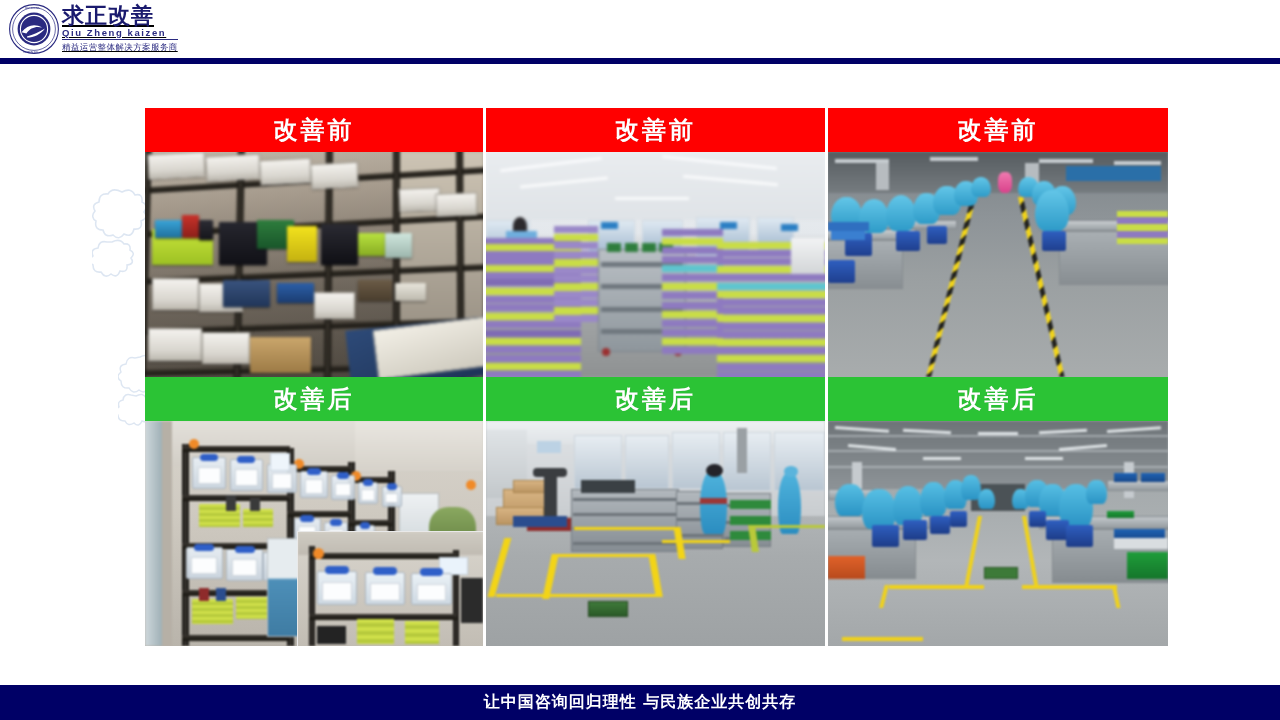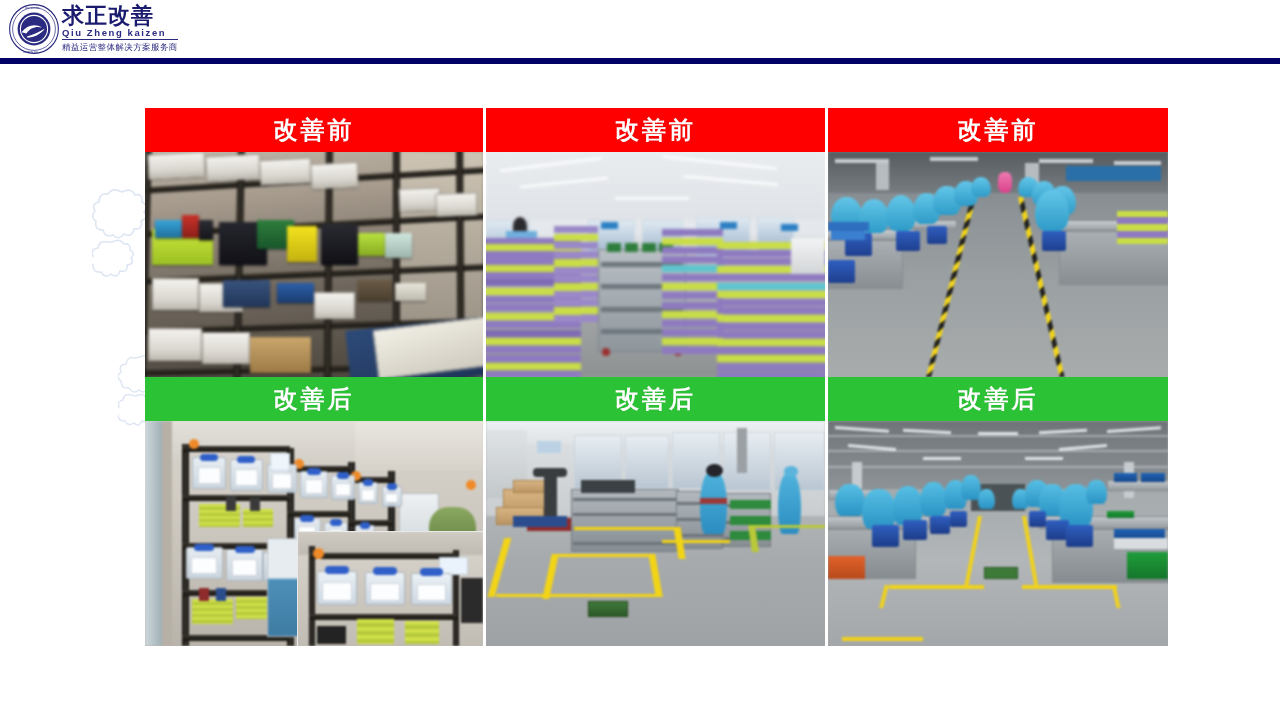--- a/index.html
+++ b/index.html
@@ -17,21 +17,21 @@
     position: absolute; left: 0; top: 0; width: 1280px; height: 58px;
     background: #ffffff;
   }
   .header-rule {
     position: absolute; left: 0; top: 58px; width: 1280px; height: 6px;
     background: #000066;
   }
   .logo-block {
     position: absolute; left: 8px; top: 2px;
     width: 172px; height: 54px;
-    display: flex; align-items: center;
+    display: flex; align-items: center; text-decoration: underline;
   }
   .logo-seal {
     position: relative; width: 52px; height: 52px; flex: none;
   }
   .logo-seal svg { display:block; }
   .logo-text { margin-left: 2px; }
   .logo-cn {
     font-size: 22px; font-weight: bold; color: #1a1a6e;
     letter-spacing: 1px; line-height: 22px;
     font-family: "DejaVu Sans", "Liberation Sans", sans-serif;
@@ -758,14 +758,17 @@
         <div class="ymark" style="left:16%; top:73%; width:4px; height:10%; transform: skewX(-14deg);"></div>
         <div class="ymark" style="left:84%; top:73%; width:4px; height:10%; transform: skewX(12deg);"></div>
         <div class="ymark" style="left:4%;  top:96%; width:24%; height:4px;"></div>
         <div class="greenplate" style="left:46%; top:65%; width:10%; height:5%;"></div>
         <div style="position:absolute;left:84%;top:52%;width:16%;height:5%;background:#d9dde0;"></div>
       </div>
     </div>
 
   </div>
 
+  <div class="footer">
+    <span class="footer-text">让中国咨询回归理性  与民族企业共创共存</span>
+  </div>
 
 </div>
 
 </body></html>

